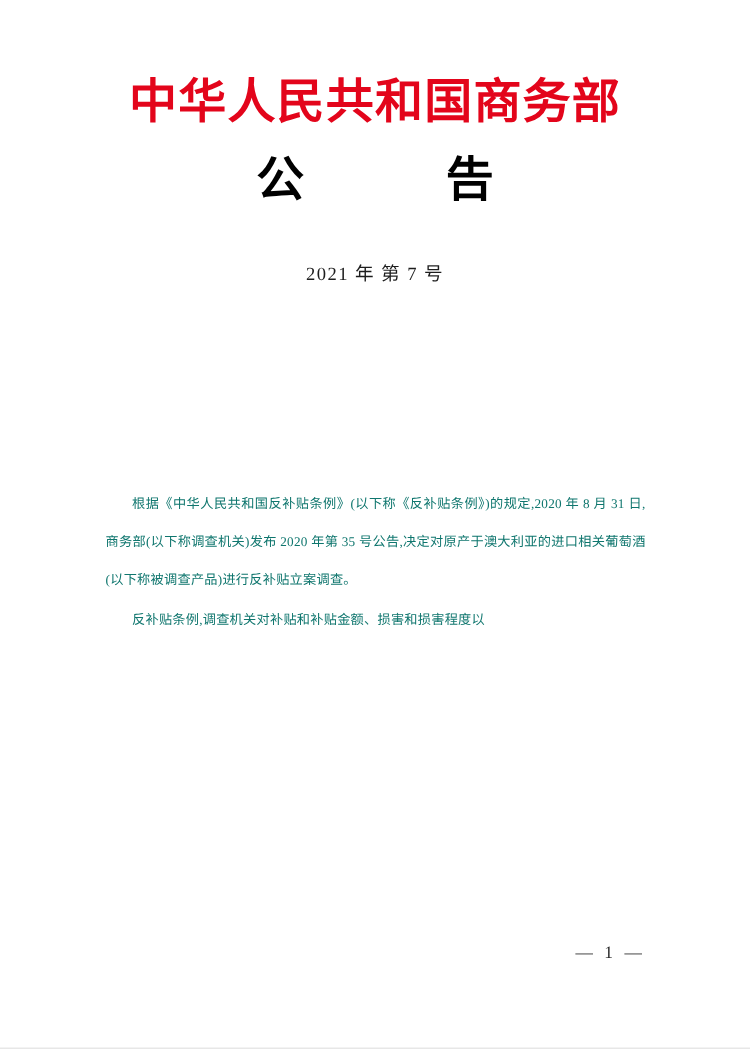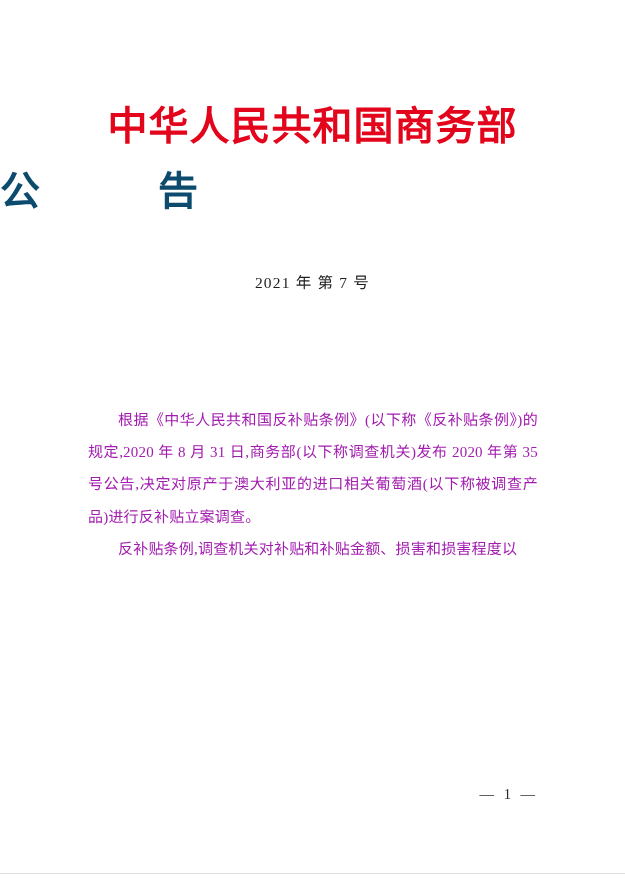--- a/index.html
+++ b/index.html
@@ -22,50 +22,50 @@
   
   .masthead {
     position: absolute;
     left: 0;
     top: 0;
     width: 625px;
   }
 
   .doc-title {
     margin: 0;
-    padding-top: 106px;
+    padding-top: 64px;
     text-align: center;
     color: #e3051b;
     font-size: 40px;
     line-height: 1.05;
     font-weight: 700;
     letter-spacing: 1px;
     font-family: "Liberation Serif", "DejaVu Serif", serif;
     white-space: nowrap;
   }
 
   .doc-type {
     margin: 0;
     padding-top: 22px;
-    text-align: left;
-    color: #0c4a6e;
+    text-align: center;
+    color: #000000;
     font-size: 40px;
     line-height: 1.1;
     font-weight: 700;
     font-family: "Liberation Serif", "DejaVu Serif", serif;
     white-space: nowrap;
   }
   
   .doc-type .glyph-gap {
     display: inline-block;
     width: 118px;
   }
 
   .doc-issue {
-    margin: 12px;
+    margin: 0;
     padding-top: 48px;
     text-align: center;
     color: #1d1d1d;
     font-size: 15.5px;
     line-height: 1.2;
     letter-spacing: 1.2px;
     font-family: "Liberation Serif", "DejaVu Serif", serif;
     white-space: nowrap;
   }
 
@@ -73,23 +73,23 @@
   .body-copy {
     position: absolute;
     left: 88px;
     top: 404px;
     width: 450px;
   }
 
   .body-copy p {
     margin: 0;
     text-indent: 2em;
-    font-size: 15px;
+    font-size: 11px;
     line-height: 32.2px;
-    color: #a21caf;
+    color: #0f766e;
     text-align: justify;
     text-justify: inter-ideograph;
     letter-spacing: 0.2px;
     font-family: "Liberation Serif", "DejaVu Serif", serif;
   }
 
   
   .page-footer {
     position: absolute;
     left: 88px;

